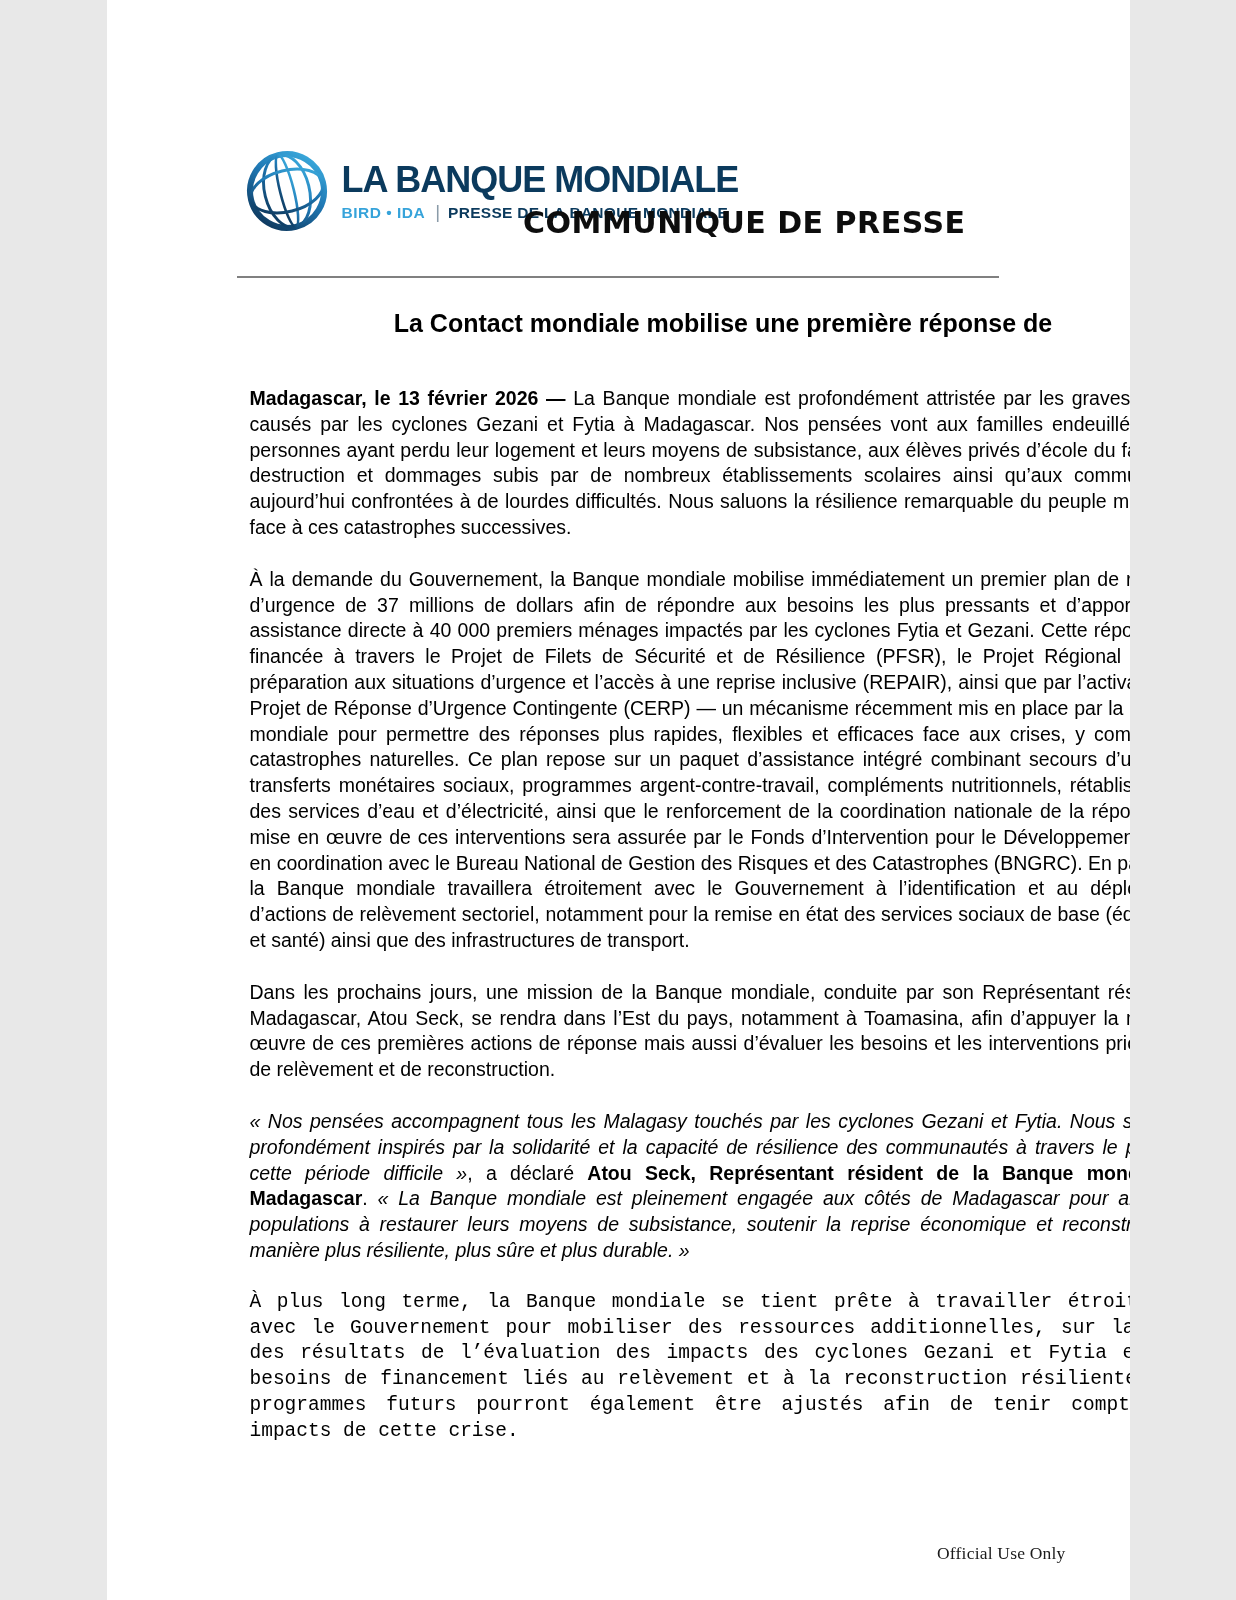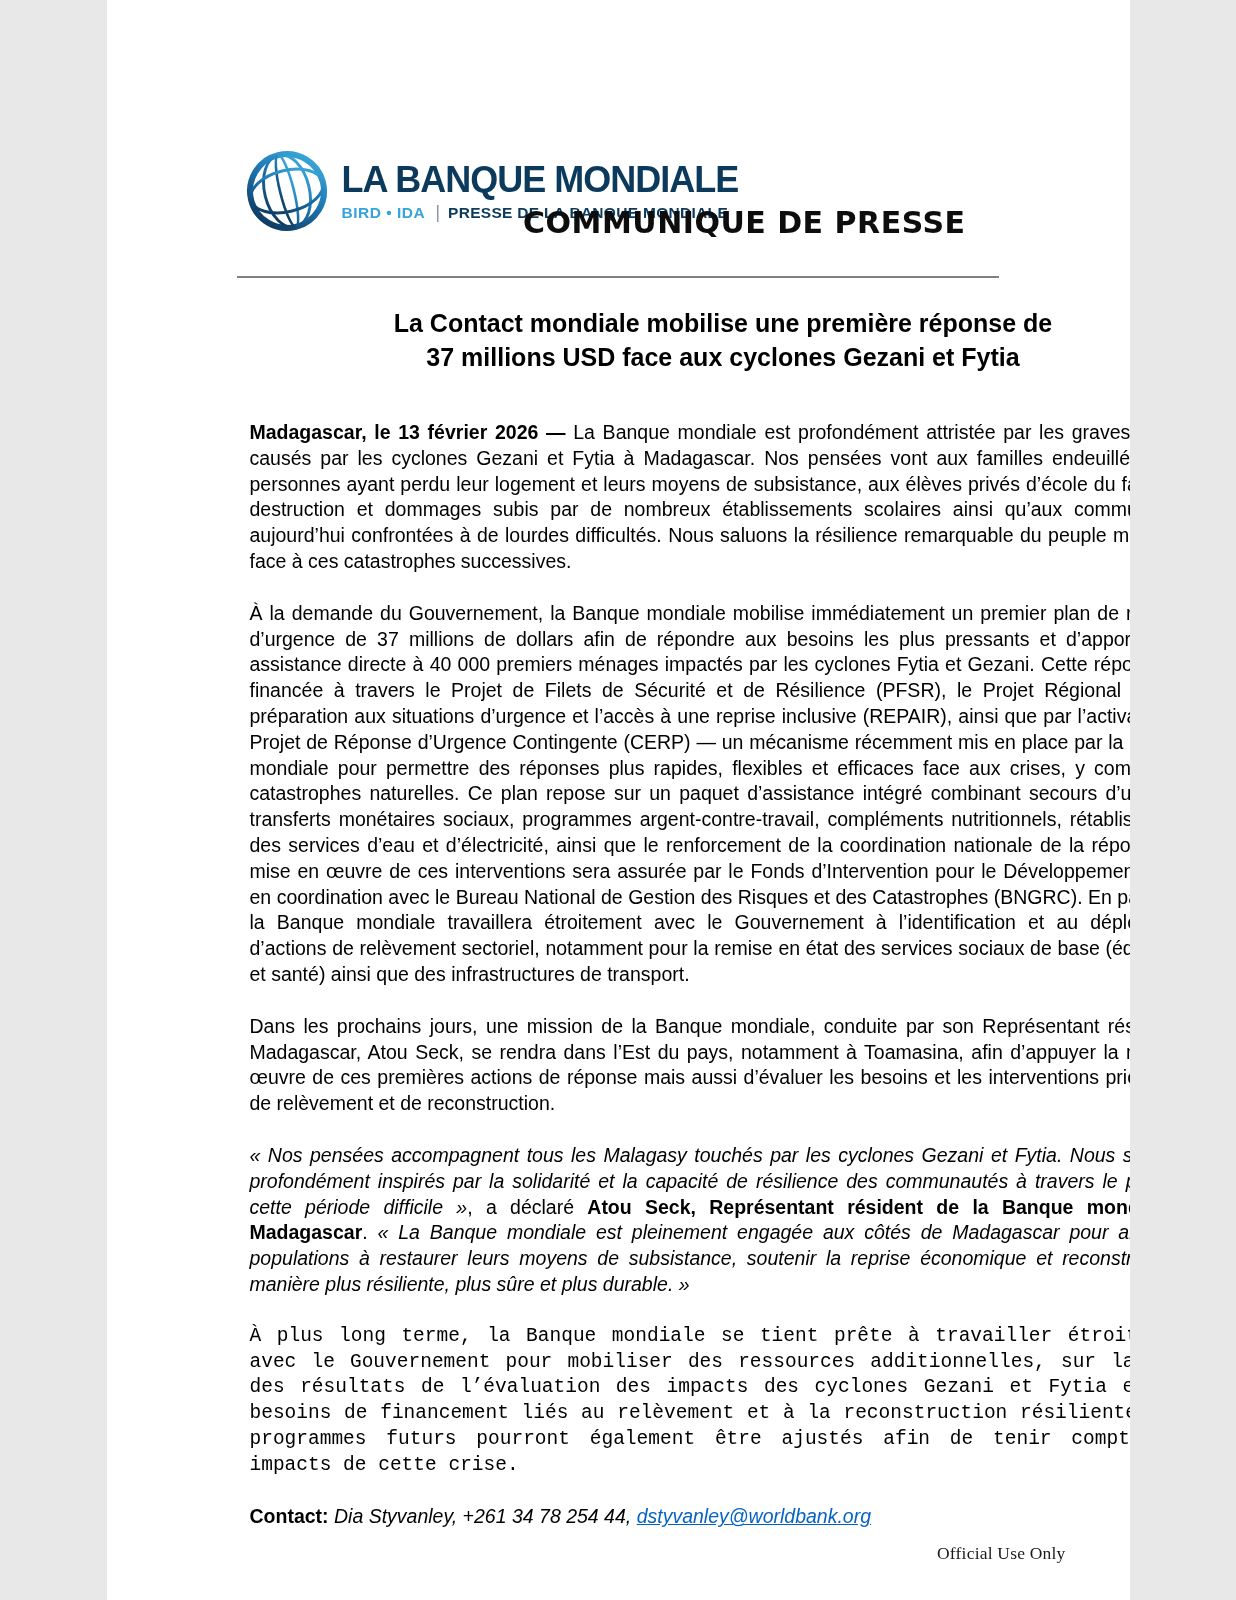--- a/index.html
+++ b/index.html
@@ -93,35 +93,33 @@
       </div>
     </div>
     <div class="press-release">COMMUNIQUE DE PRESSE</div>
   </div>
 
   <div class="divider"></div>
 
   <div class="main">
     <div class="doc-title">
       <span>La Contact mondiale mobilise une première réponse de</span>
-      <span>37 millions USD face aux cyclones Gezani et Fytia</span>
     </div>
 
     <div class="body-text">
 
       <p class="para"><span class="b">Madagascar, le 13 février 2026 —</span><span> La Banque mondiale est profondément attristée par les graves dégâts causés par les cyclones Gezani et Fytia à Madagascar. Nos pensées vont aux familles endeuillées, aux personnes ayant perdu leur logement et leurs moyens de subsistance, aux élèves privés d’école du fait de la destruction et dommages subis par de nombreux établissements scolaires ainsi qu’aux communautés aujourd’hui confrontées à de lourdes difficultés. Nous saluons la résilience remarquable du peuple malagasy face à ces catastrophes successives.</span></p>
 
       <p class="para"><span>À la demande du Gouvernement, la Banque mondiale mobilise immédiatement un premier plan de réponse d’urgence de 37 millions de dollars afin de répondre aux besoins les plus pressants et d’apporter une assistance directe à 40 000 premiers ménages impactés par les cyclones Fytia et Gezani. Cette réponse est financée à travers le Projet de Filets de Sécurité et de Résilience (PFSR), le Projet Régional pour la préparation aux situations d’urgence et l’accès à une reprise inclusive (REPAIR), ainsi que par l’activation du Projet de Réponse d’Urgence Contingente (CERP) — un mécanisme récemment mis en place par la Banque mondiale pour permettre des réponses plus rapides, flexibles et efficaces face aux crises, y compris les catastrophes naturelles. Ce plan repose sur un paquet d’assistance intégré combinant secours d’urgence, transferts monétaires sociaux, programmes argent-contre-travail, compléments nutritionnels, rétablissement des services d’eau et d’électricité, ainsi que le renforcement de la coordination nationale de la réponse. La mise en œuvre de ces interventions sera assurée par le Fonds d’Intervention pour le Développement (FID), en coordination avec le Bureau National de Gestion des Risques et des Catastrophes (BNGRC). En parallèle, la Banque mondiale travaillera étroitement avec le Gouvernement à l’identification et au déploiement d’actions de relèvement sectoriel, notamment pour la remise en état des services sociaux de base (éducation et santé) ainsi que des infrastructures de transport.</span></p>
 
       <p class="para"><span>Dans les prochains jours, une mission de la Banque mondiale, conduite par son Représentant résident à Madagascar, Atou Seck, se rendra dans l’Est du pays, notamment à Toamasina, afin d’appuyer la mise en œuvre de ces premières actions de réponse mais aussi d’évaluer les besoins et les interventions prioritaires de relèvement et de reconstruction.</span></p>
 
       <p class="para"><span class="it">« Nos pensées accompagnent tous les Malagasy touchés par les cyclones Gezani et Fytia. Nous sommes profondément inspirés par la solidarité et la capacité de résilience des communautés à travers le pays en cette période difficile »</span><span>, a déclaré </span><span class="b">Atou Seck, Représentant résident de la Banque mondiale à Madagascar</span><span>. </span><span class="it">« La Banque mondiale est pleinement engagée aux côtés de Madagascar pour aider les populations à restaurer leurs moyens de subsistance, soutenir la reprise économique et reconstruire de manière plus résiliente, plus sûre et plus durable. »</span></p>
 
       <p class="para last"><span>À plus long terme, la Banque mondiale se tient prête à travailler étroitement avec le Gouvernement pour mobiliser des ressources additionnelles, sur la base des résultats de l’évaluation des impacts des cyclones Gezani et Fytia et des besoins de financement liés au relèvement et à la reconstruction résiliente. Les programmes futurs pourront également être ajustés afin de tenir compte des impacts de cette crise.</span></p>
 
-      <p class="contact-line"><span class="b">Contact:</span><span class="it"> Dia Styvanley, +261 34 78 254 44, </span><a class="email-link">dstyvanley@worldbank.org</a></p>
 
     </div>
   </div>
 
   <div class="footer">Official Use Only</div>
 
 </div>
 
 </body></html>

